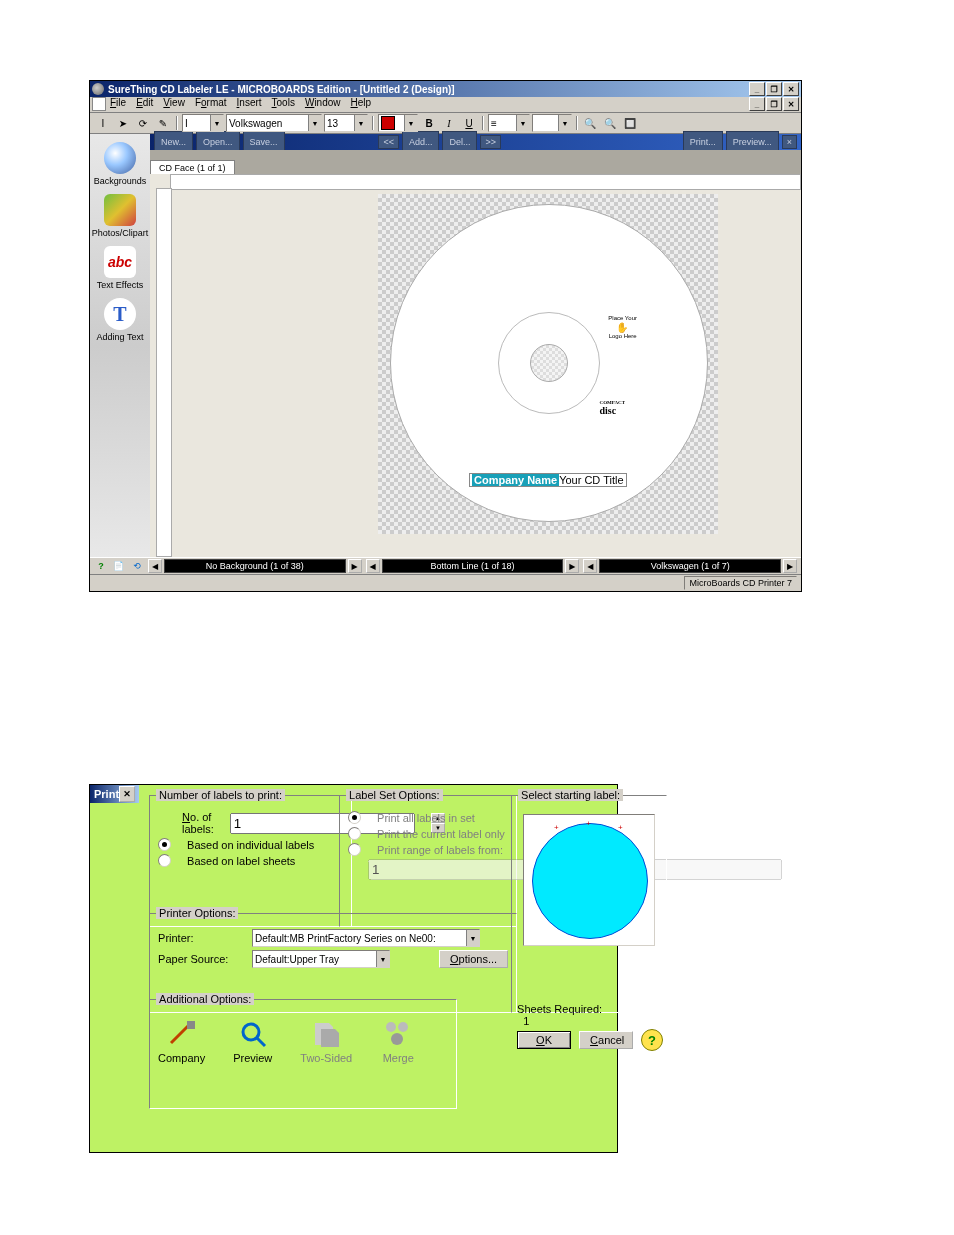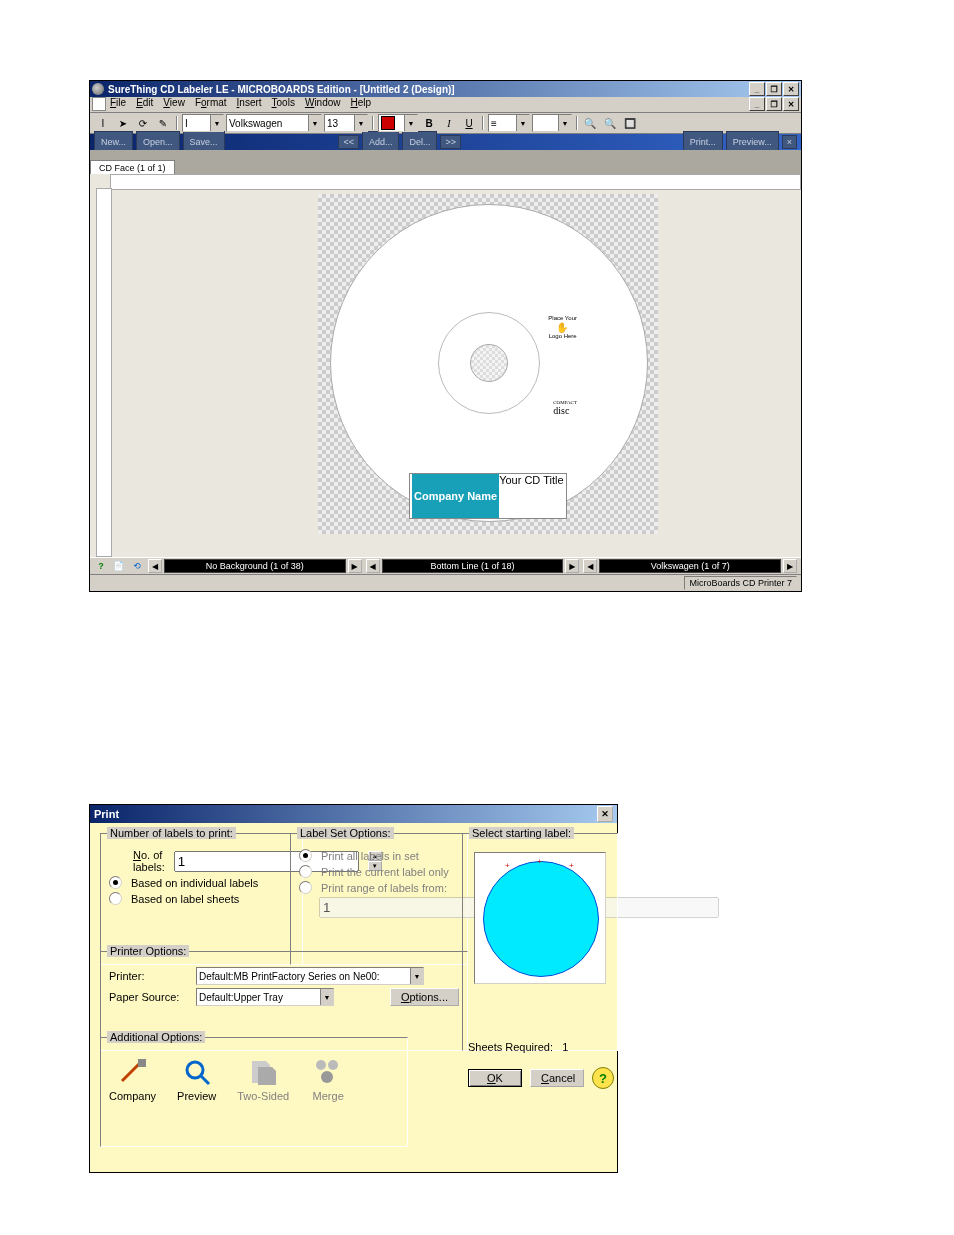--- a/index.html
+++ b/index.html
@@ -45,40 +45,40 @@
       linear-gradient(45deg,#ccc 25%,transparent 25%,transparent 75%,#ccc 75%),
       linear-gradient(45deg,#ccc 25%,#eee 25%,#eee 75%,#ccc 75%);
     background-size:8px 8px;background-position:0 0,4px 4px}
   .cd-outer{position:absolute;left:40px;top:30px;width:316px;height:316px;border-radius:50%;background:#fff;border:1px solid #aaa}
   .cd-mid{position:absolute;left:148px;top:138px;width:100px;height:100px;border-radius:50%;border:1px solid #bbb;background:#fff}
   .cd-hole{position:absolute;left:180px;top:170px;width:36px;height:36px;border-radius:50%;background:
       linear-gradient(45deg,#ddd 25%,transparent 25%,transparent 75%,#ddd 75%),
       linear-gradient(45deg,#ddd 25%,#f4f4f4 25%,#f4f4f4 75%,#ddd 75%);
     background-size:6px 6px;background-position:0 0,3px 3px;border:1px solid #aaa}
   .cd-text{position:absolute;left:78px;top:268px;border:1px solid #888;background:#fff;font-size:11px;padding:0 2px;display:flex}
-  .cd-text .hl{background:#18a0b8;color:#fff;padding:16px 2px;font-weight:bold}
+  .cd-text .hl{background:#18a0b8;color:#fff;padding:0 2px;font-weight:bold}
   .logo-box{position:absolute;right:70px;top:110px;font-size:6px;text-align:center;line-height:1.1}
-  .disc-logo{position:absolute;right:70px;top:195px;font-size:10px;font-weight:normal;font-family:Georgia,serif}
+  .disc-logo{position:absolute;right:82px;top:195px;font-size:10px;font-weight:bold;font-family:Georgia,serif}
 
   .bottom-bar{height:16px;background:#d4d0c8;border-top:1px solid #fff;display:flex;align-items:center;font-size:9px;padding:0 4px;gap:4px}
   .bb-ico{width:14px;height:14px;display:flex;align-items:center;justify-content:center}
   .bb-slot{flex:1;display:flex;align-items:center;gap:2px}
   .bb-arrow{width:12px;height:12px;background:#d4d0c8;border:1px outset #fff;font-size:8px;display:flex;align-items:center;justify-content:center}
   .bb-panel{flex:1;height:12px;background:#000;color:#fff;display:flex;align-items:center;justify-content:center;font-size:9px;border:1px solid #404040}
   .status-bar{height:16px;background:#d4d0c8;border-top:1px solid #808080;display:flex;align-items:center;font-size:9px;padding:0 4px}
   .status-text{margin-left:auto;border:1px inset #d4d0c8;padding:0 4px;height:12px;display:flex;align-items:center}
 
   
-  .dlg{position:absolute;left:89px;top:804px;width:527px;height:367px;background:#fef9c3;border:1px solid #000;display:flex;flex-direction:column}
+  .dlg{position:absolute;left:89px;top:784px;width:527px;height:367px;background:#bef264;border:1px solid #000;display:flex;flex-direction:row}
   .dlg-title{height:18px;background:linear-gradient(to right,#0a246a,#a6caf0);color:#fff;font-weight:bold;display:flex;align-items:center;padding:0 4px;font-size:11px}
   .dlg-close{margin-left:auto;width:14px;height:14px;background:#d4d0c8;border:1px outset #fff;font-size:9px;font-weight:bold;display:flex;align-items:center;justify-content:center;color:#000}
   .dlg-body{padding:24px;flex:1;position:relative;font-size:11px}
   .gbox{border:1px solid #fff;border-top-color:#808080;border-left-color:#808080;position:relative;padding:12px 8px 8px}
   .gbox .legend{position:absolute;top:-7px;left:6px;background:#d4d0c8;padding:0 3px;font-size:11px}
-  .row{display:flex;align-items:center;margin:3px 0;gap:9px}
+  .row{display:flex;align-items:center;margin:3px 0;gap:16px}
   .spin{display:flex;flex-direction:column}
   .spin div{width:12px;height:8px;background:#d4d0c8;border:1px outset #fff;font-size:6px;display:flex;align-items:center;justify-content:center;line-height:1}
   .btn{background:#d4d0c8;border:1px outset #fff;padding:2px 10px;font-size:11px;cursor:pointer}
   .btn.default{border:1px solid #000;box-shadow:inset 1px 1px #fff,inset -1px -1px #808080}
   .radio{width:11px;height:11px;border-radius:50%;border:1px inset #d4d0c8;background:#fff;display:inline-flex;align-items:center;justify-content:center}
   .radio.checked::after{content:"";width:5px;height:5px;border-radius:50%;background:#000}
   .disabled{color:#808080}
   .sel-label{width:130px;height:130px;border:1px inset #d4d0c8;background:#fff;position:relative}
   .sel-label .big-circle{position:absolute;left:8px;top:8px;width:114px;height:114px;border-radius:50%;background:#00eaff;border:1px solid #004cd8}
   .sel-label .mark{position:absolute;width:6px;height:6px;font-size:8px;color:#c00}
@@ -151,20 +151,38 @@
       <div class="combo" style="width:24px">≡<div class="dd">▼</div></div>
       <div class="combo" style="width:22px">&nbsp;<div class="dd">▼</div></div>
       <div class="tsep"></div>
       <div class="tbtn">🔍</div>
       <div class="tbtn">🔍</div>
       <div class="tbtn">🔲</div>
     </div>
 
     <div class="workspace">
 
+      <div class="sidebar-left">
+        <div class="side-item">
+          <div class="side-ico" style="background:radial-gradient(circle at 35% 35%,#fff,#9ac8ff 40%,#4060a0)"></div>
+          <span>Backgrounds</span>
+        </div>
+        <div class="side-item">
+          <div class="side-ico" style="background:linear-gradient(135deg,#6fbf3f,#e0c030,#d04040);border-radius:6px"></div>
+          <span>Photos/Clipart</span>
+        </div>
+        <div class="side-item">
+          <div class="side-ico" style="background:#fff;border-radius:6px;display:flex;align-items:center;justify-content:center;color:#c00;font-weight:bold;font-size:14px;font-style:italic">abc</div>
+          <span>Text Effects</span>
+        </div>
+        <div class="side-item">
+          <div class="side-ico" style="background:#fff;border-radius:50%;display:flex;align-items:center;justify-content:center;color:#2a5cc8;font-weight:bold;font-size:20px;font-family:serif">T</div>
+          <span>Adding Text</span>
+        </div>
+      </div>
 
       <div class="canvas-area">
 
         <div class="doc-toolbar">
           <div class="doc-btn dark">New...</div>
           <div class="doc-btn dark">Open...</div>
           <div class="doc-btn dark">Save...</div>
           <div style="flex:1"></div>
           <div class="doc-btn dark small">&lt;&lt;</div>
           <div class="doc-btn dark">Add...</div>

